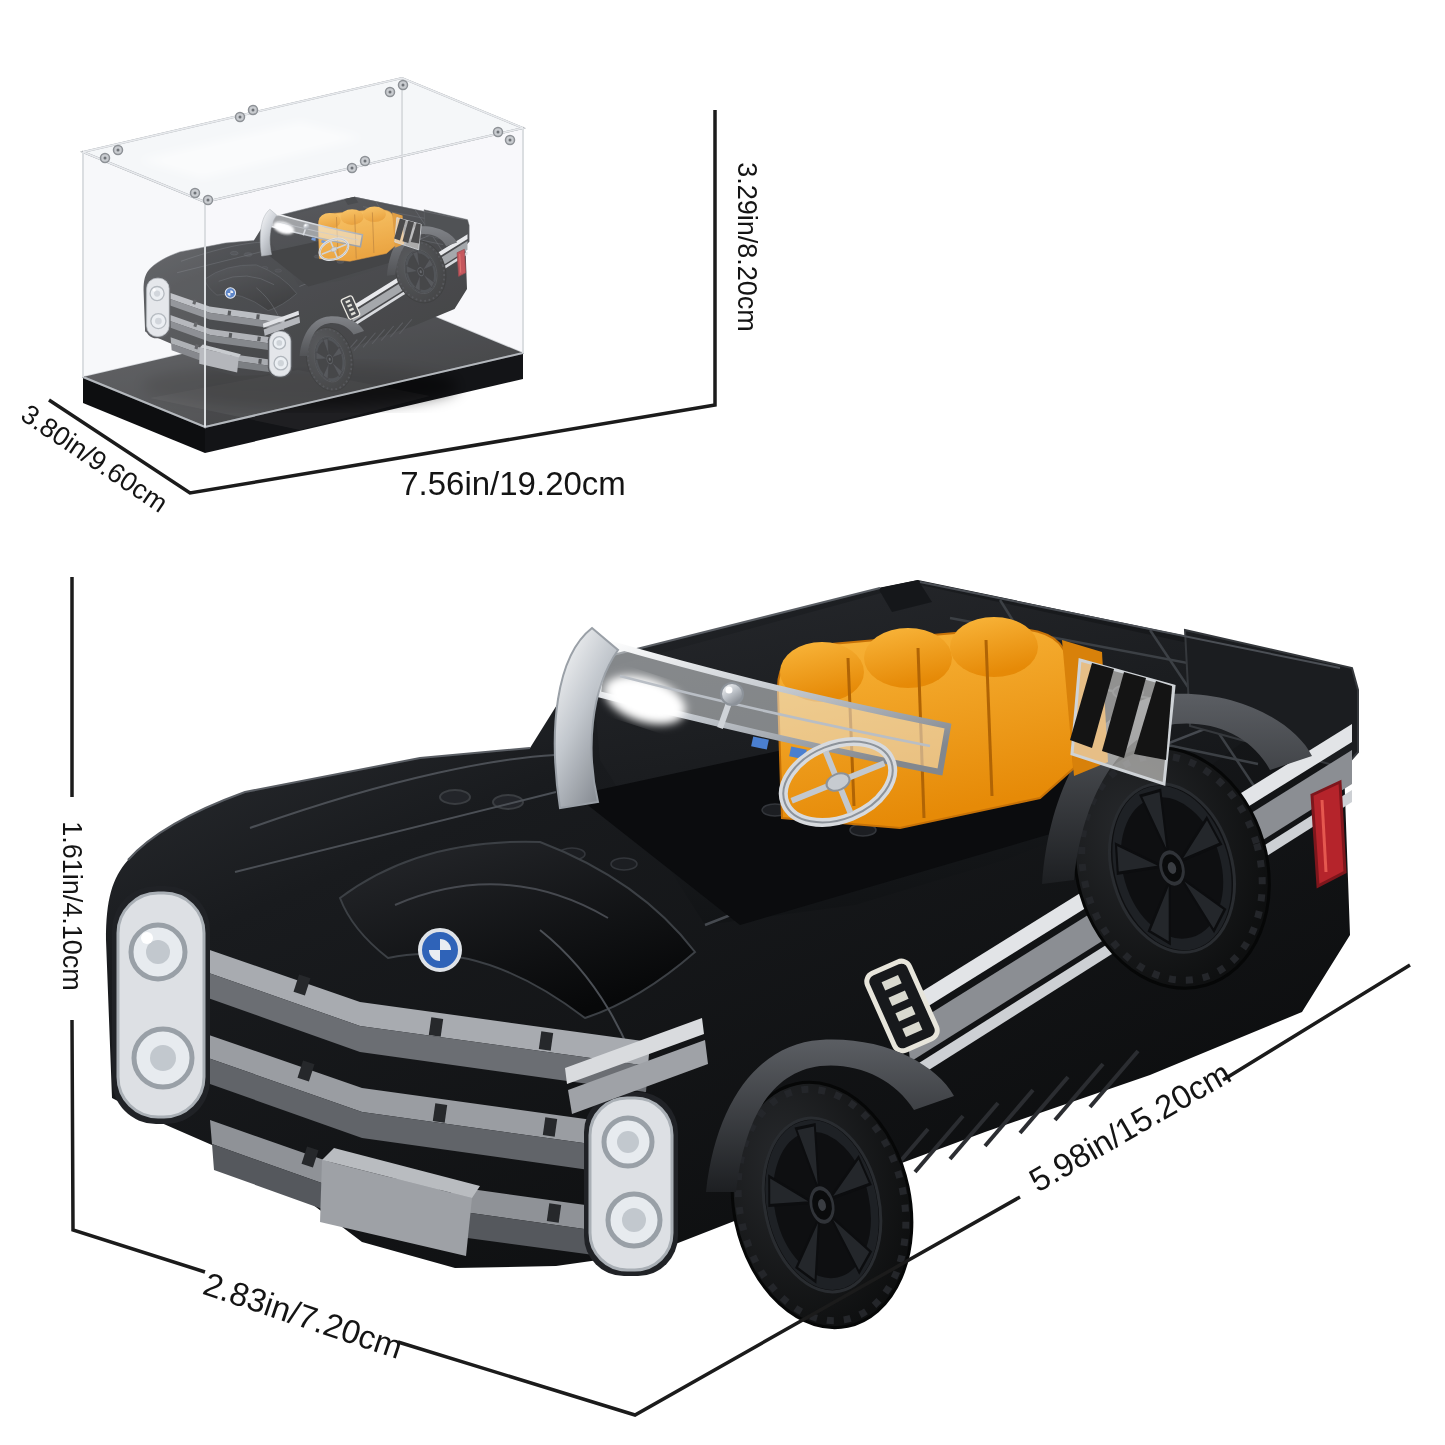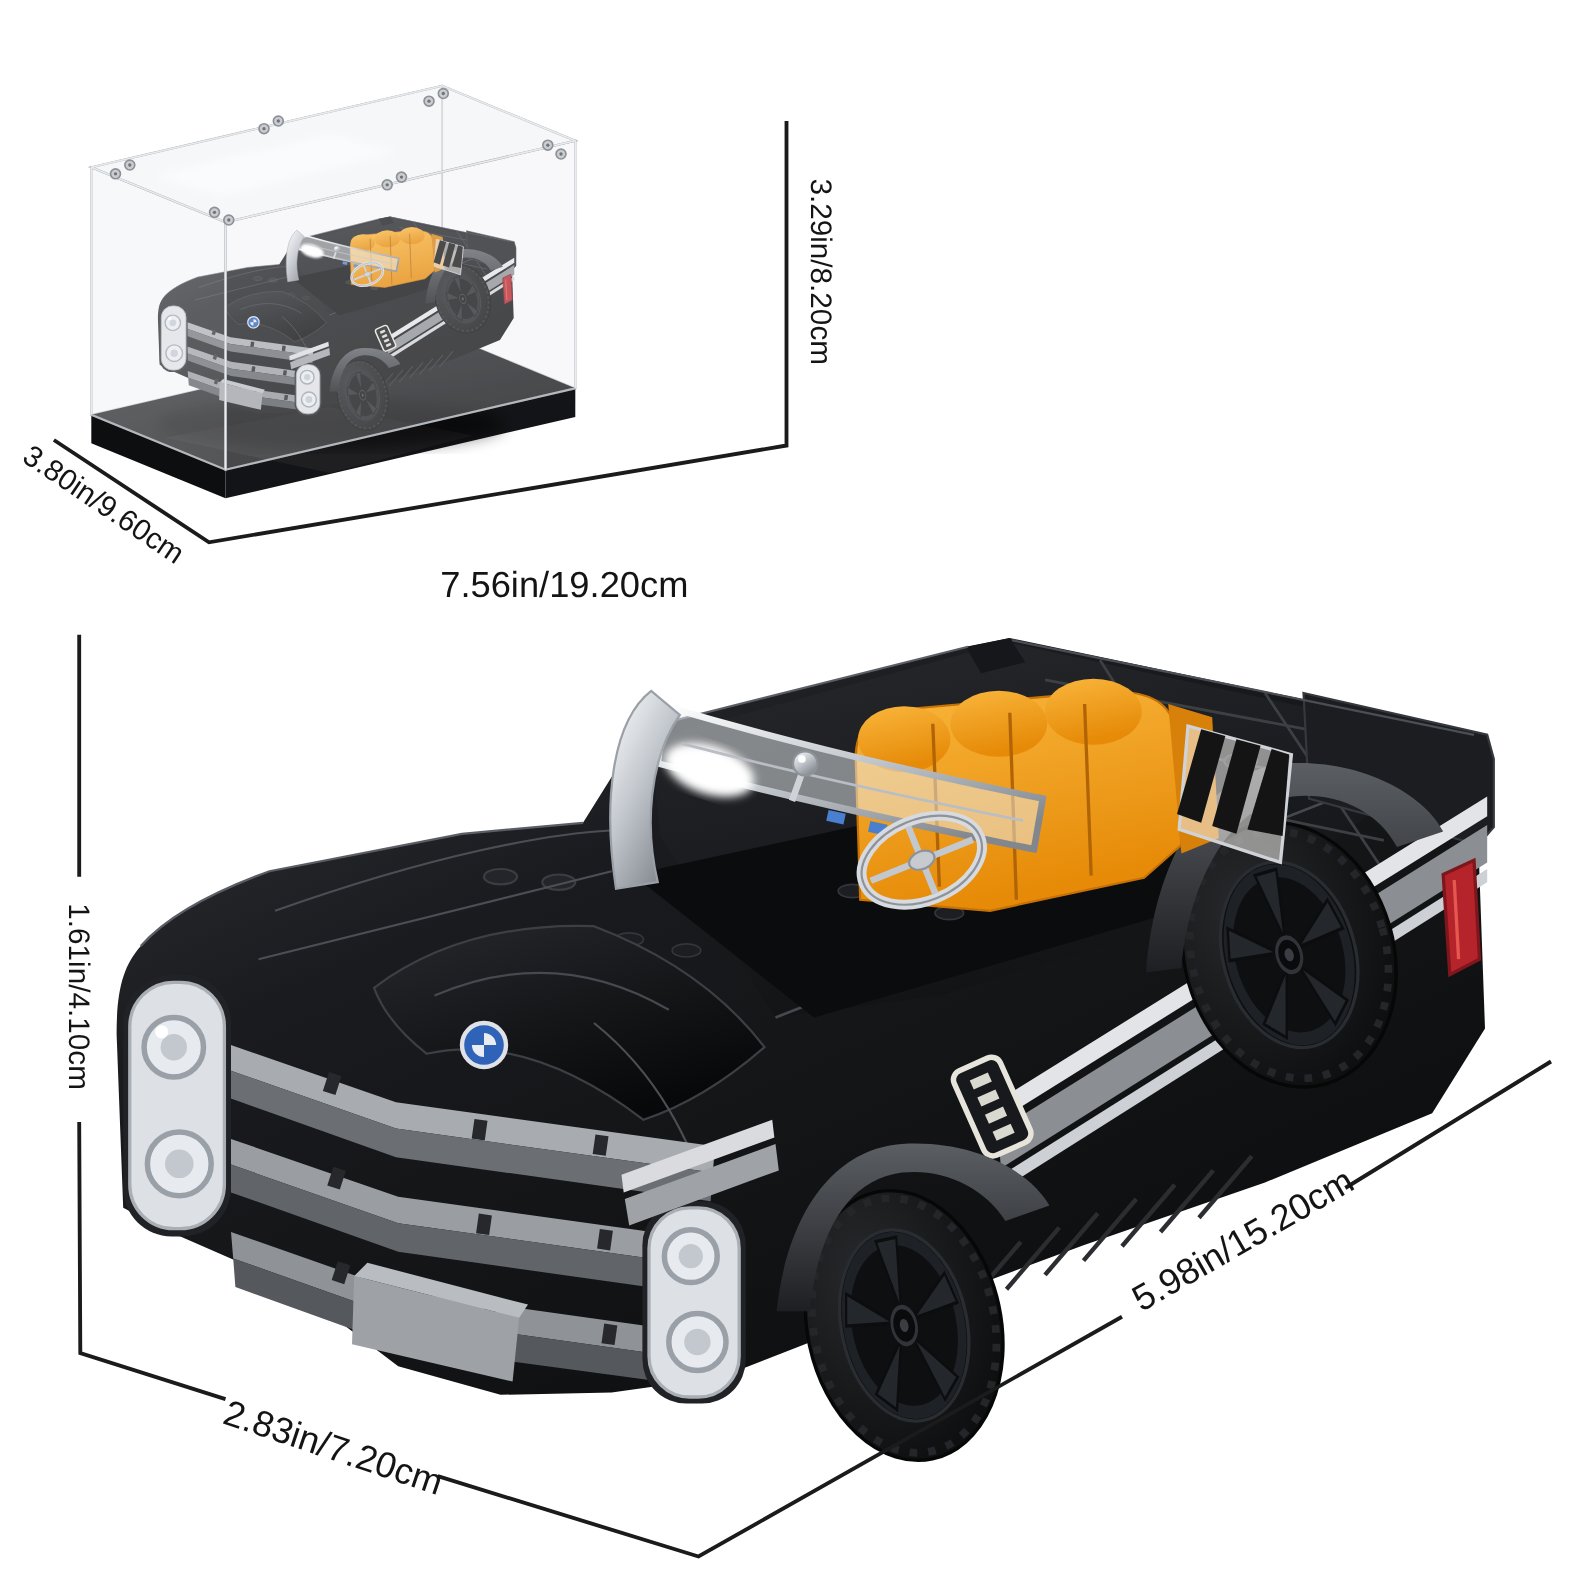--- a/index.html
+++ b/index.html
@@ -354,21 +354,21 @@
 
   <g stroke="#1b1b1b" stroke-width="3.5" fill="none">
     <path d="M715,110 L715,405 L190,493 L49,400"></path>
     <path d="M72,577 L72,797 M72,1020 L73,1230 L205,1272"></path>
     <path d="M398,1342 L635,1415 L1020,1197 M1223,1080 L1410,965"></path>
   </g>
 </svg>
 
 <div class="dim-label sz-small" style="left:746px;top:247px;transform:translate(-50%,-50%) rotate(90deg);">3.29in/8.20cm</div>
 
-<div class="dim-label sz-big" style="left:513px;top:484px;transform:translate(-50%,-50%);margin-top:48px;">7.56in/19.20cm</div>
+<div class="dim-label sz-big" style="left:513px;top:484px;transform:translate(-50%,-50%);">7.56in/19.20cm</div>
 
 <div class="dim-label sz-small" style="left:94px;top:459px;transform:translate(-50%,-50%) rotate(34deg);">3.80in/9.60cm</div>
 
 <div class="dim-label sz-small" style="left:71px;top:906px;transform:translate(-50%,-50%) rotate(90deg);">1.61in/4.10cm</div>
 
 <div class="dim-label sz-big" style="left:303px;top:1316px;transform:translate(-50%,-50%) rotate(18.5deg);">2.83in/7.20cm</div>
 
 <div class="dim-label sz-big" style="left:1130px;top:1127px;transform:translate(-50%,-50%) rotate(-30deg);">5.98in/15.20cm</div>
 
 </div>

